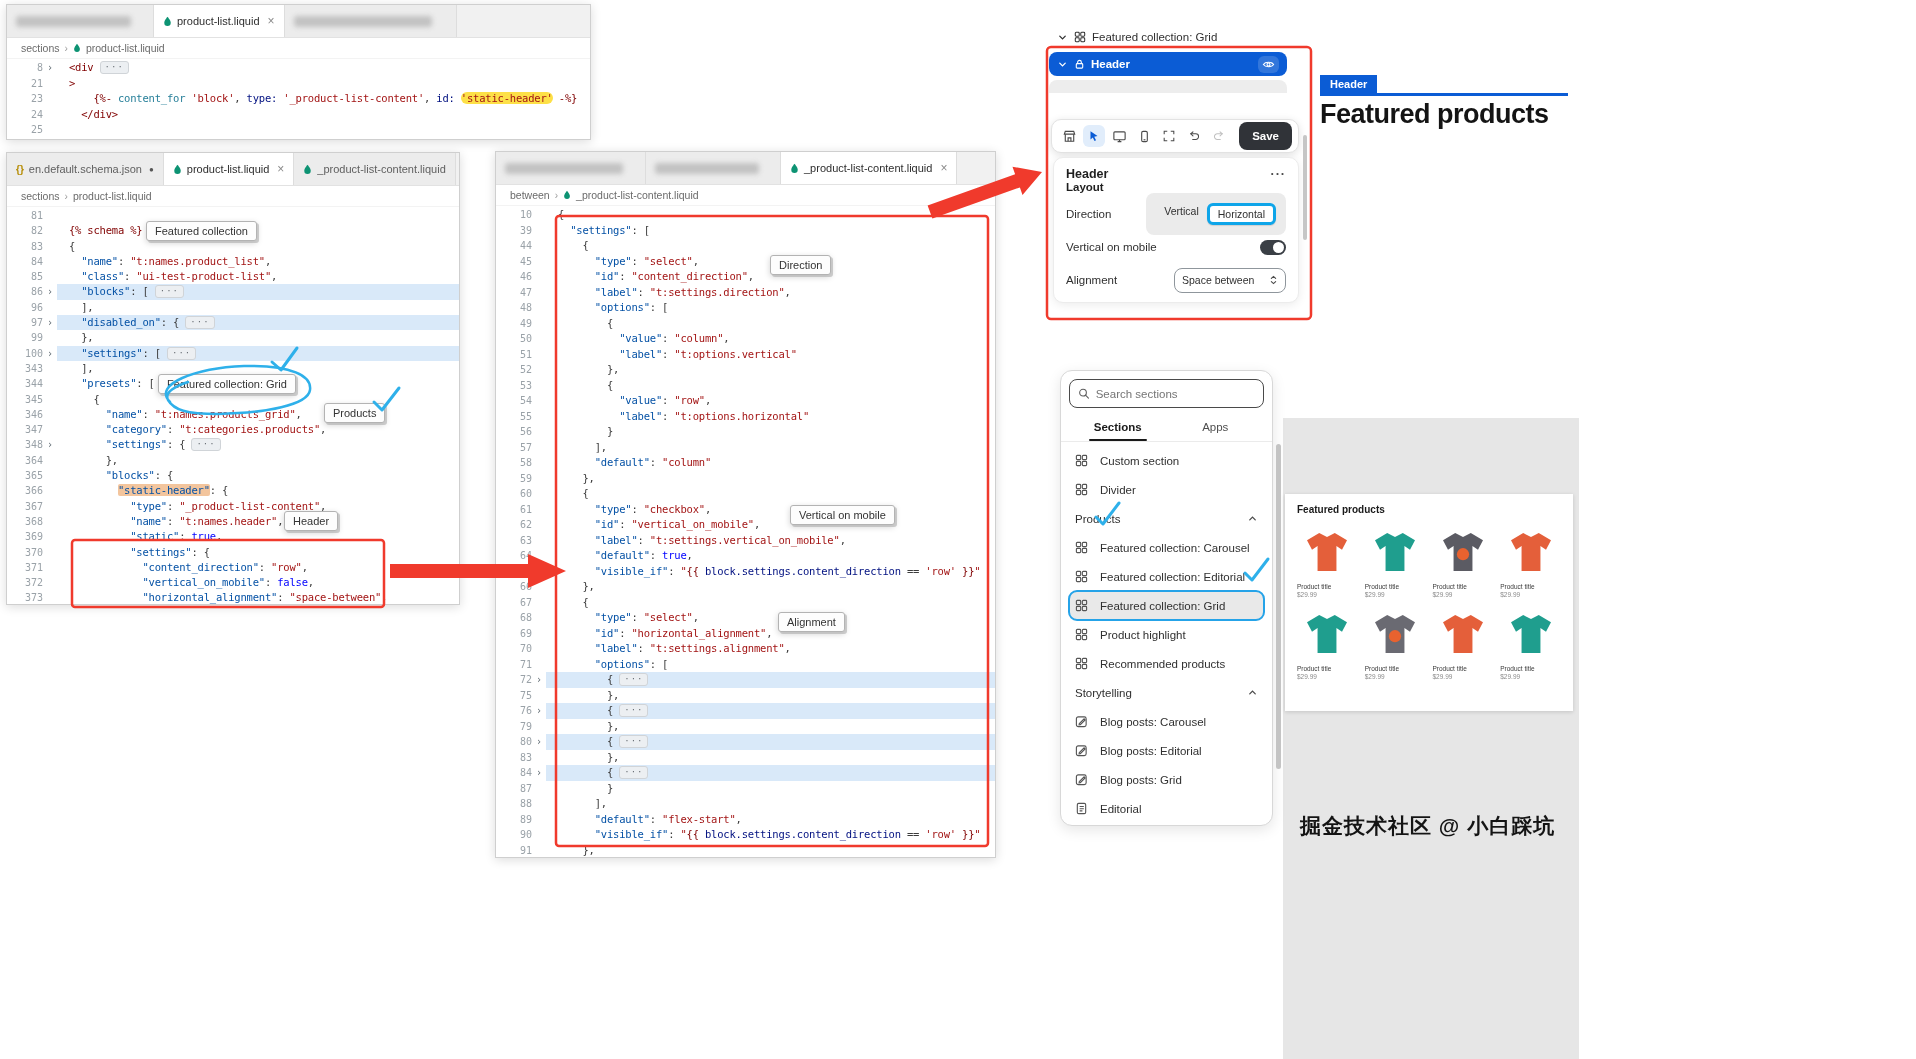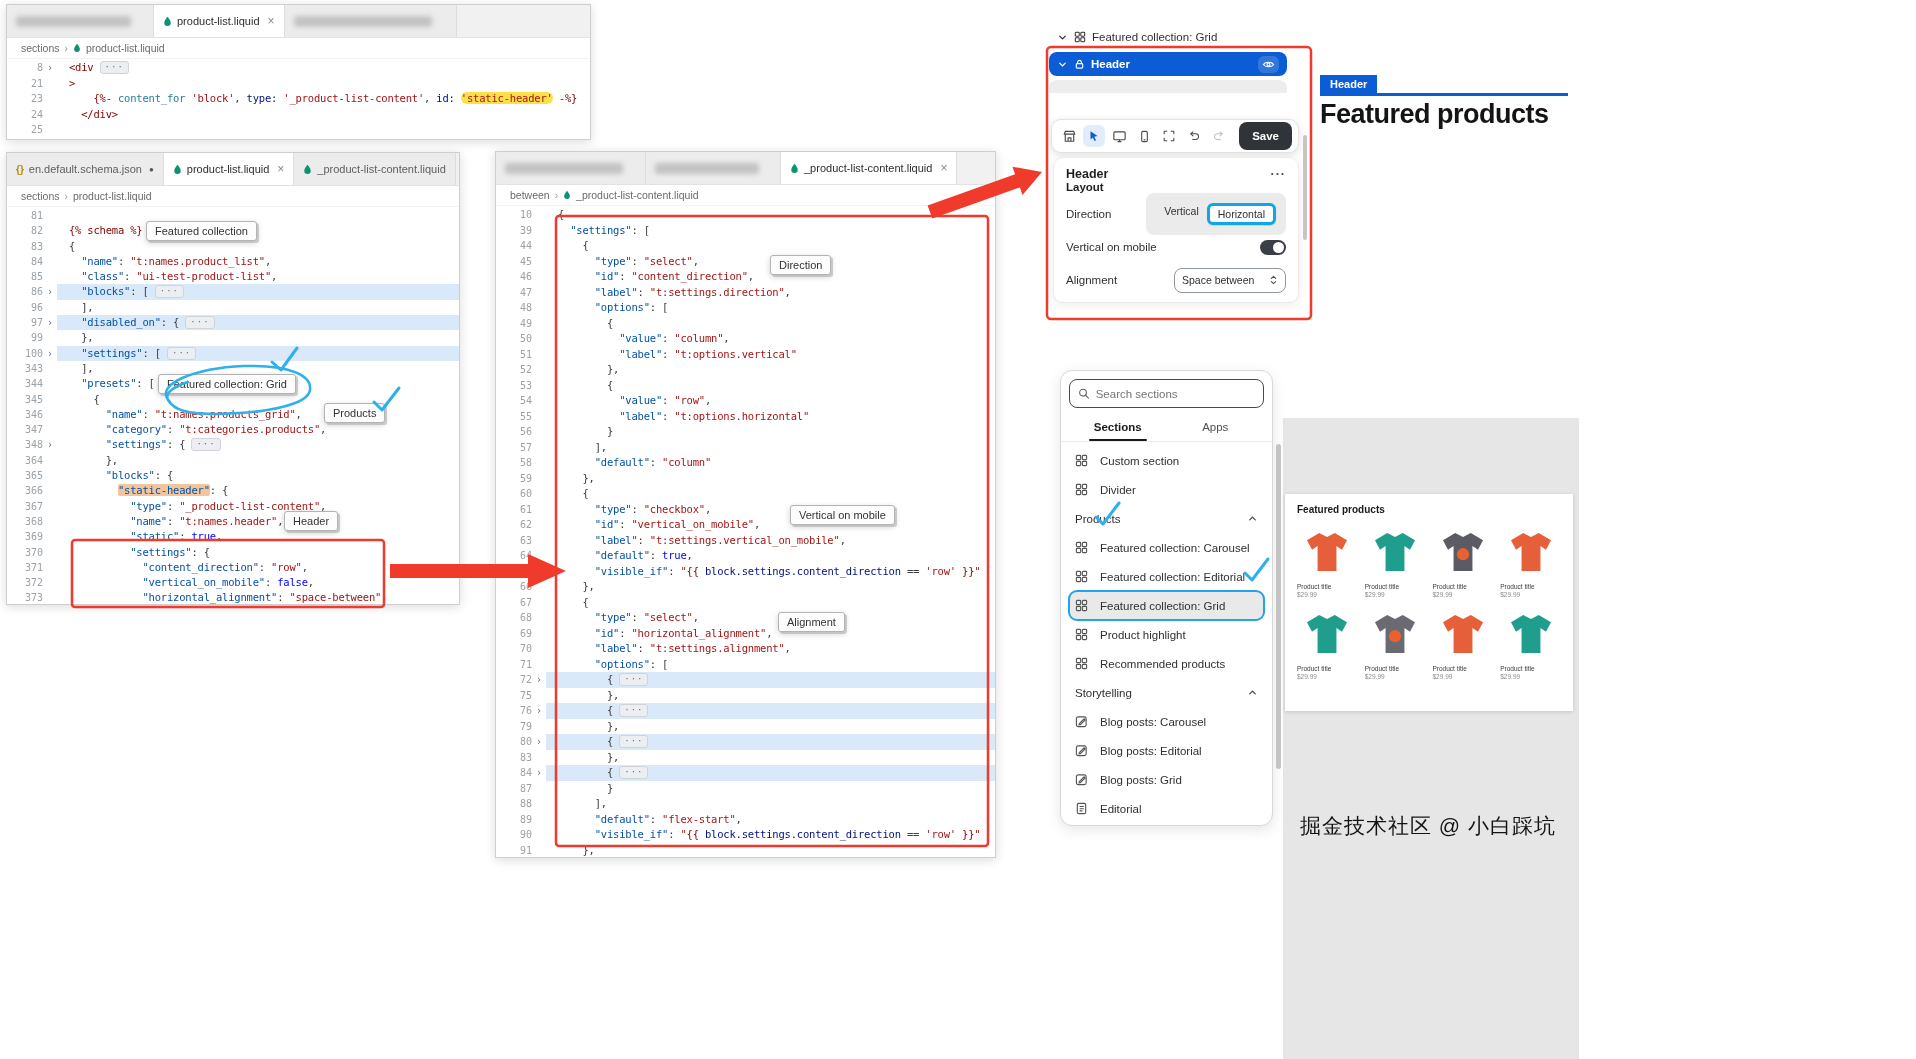--- a/index.html
+++ b/index.html
@@ -95,21 +95,21 @@
 
   
   #preview-card{left:1285px;top:494px;width:288px;height:217px;background:#fff;box-shadow:0 1px 4px rgba(0,0,0,.15);padding:10px 12px;z-index:5}
   .pc-title{font-size:10px;font-weight:700;color:#1a1a1a}
   .pc-grid{display:grid;grid-template-columns:repeat(4,1fr);gap:7px;margin-top:8px}
   .tile .img{height:58px;display:flex;align-items:center;justify-content:center}
   .tee{width:46px;height:40px}
   .tile .nm{font-size:6.5px;color:#3a3a3a;margin-top:2px}
   .tile .pr{font-size:6.5px;color:#8a8a8a;margin-top:1px}
 
-  #watermark{left:1300px;top:812px;font-size:21px;font-weight:400;color:#141414;z-index:6;letter-spacing:1px}
+  #watermark{left:1300px;top:812px;font-size:21px;font-weight:700;color:#141414;z-index:6;letter-spacing:1px}
 
   #overlay{position:absolute;left:0;top:0;z-index:60;pointer-events:none}
   .ic{display:block}
 </style>
 </head>
 <body>
 
 <div id="gray-bg" class="abs"></div>
 
 <div id="preview-card" class="abs">

